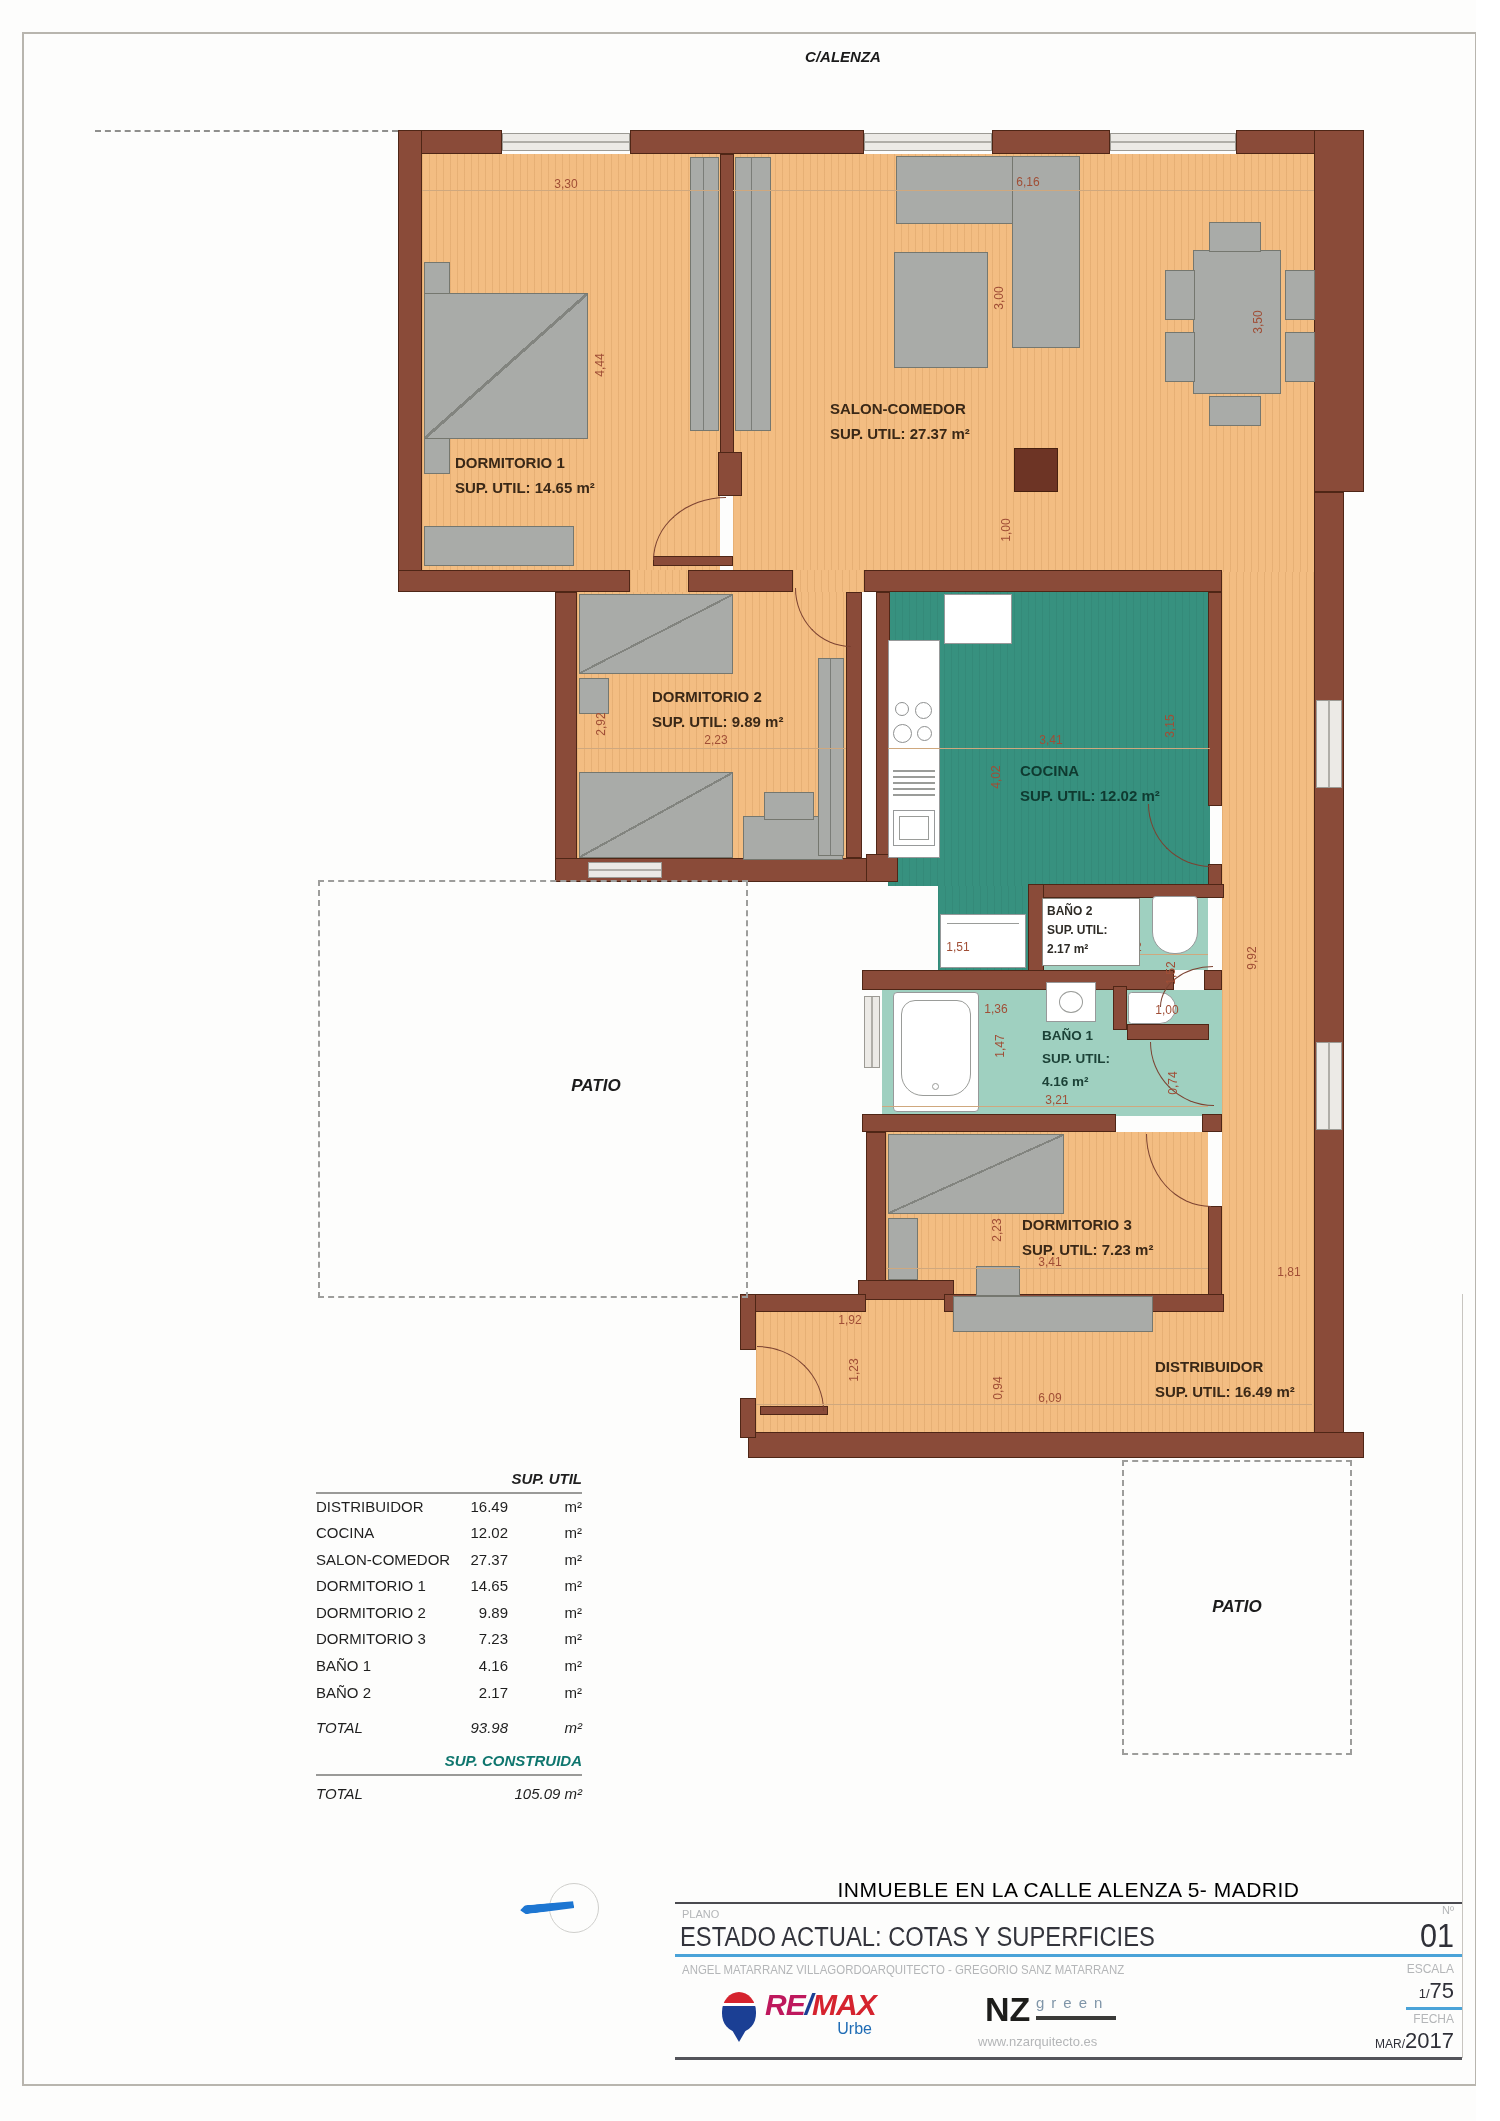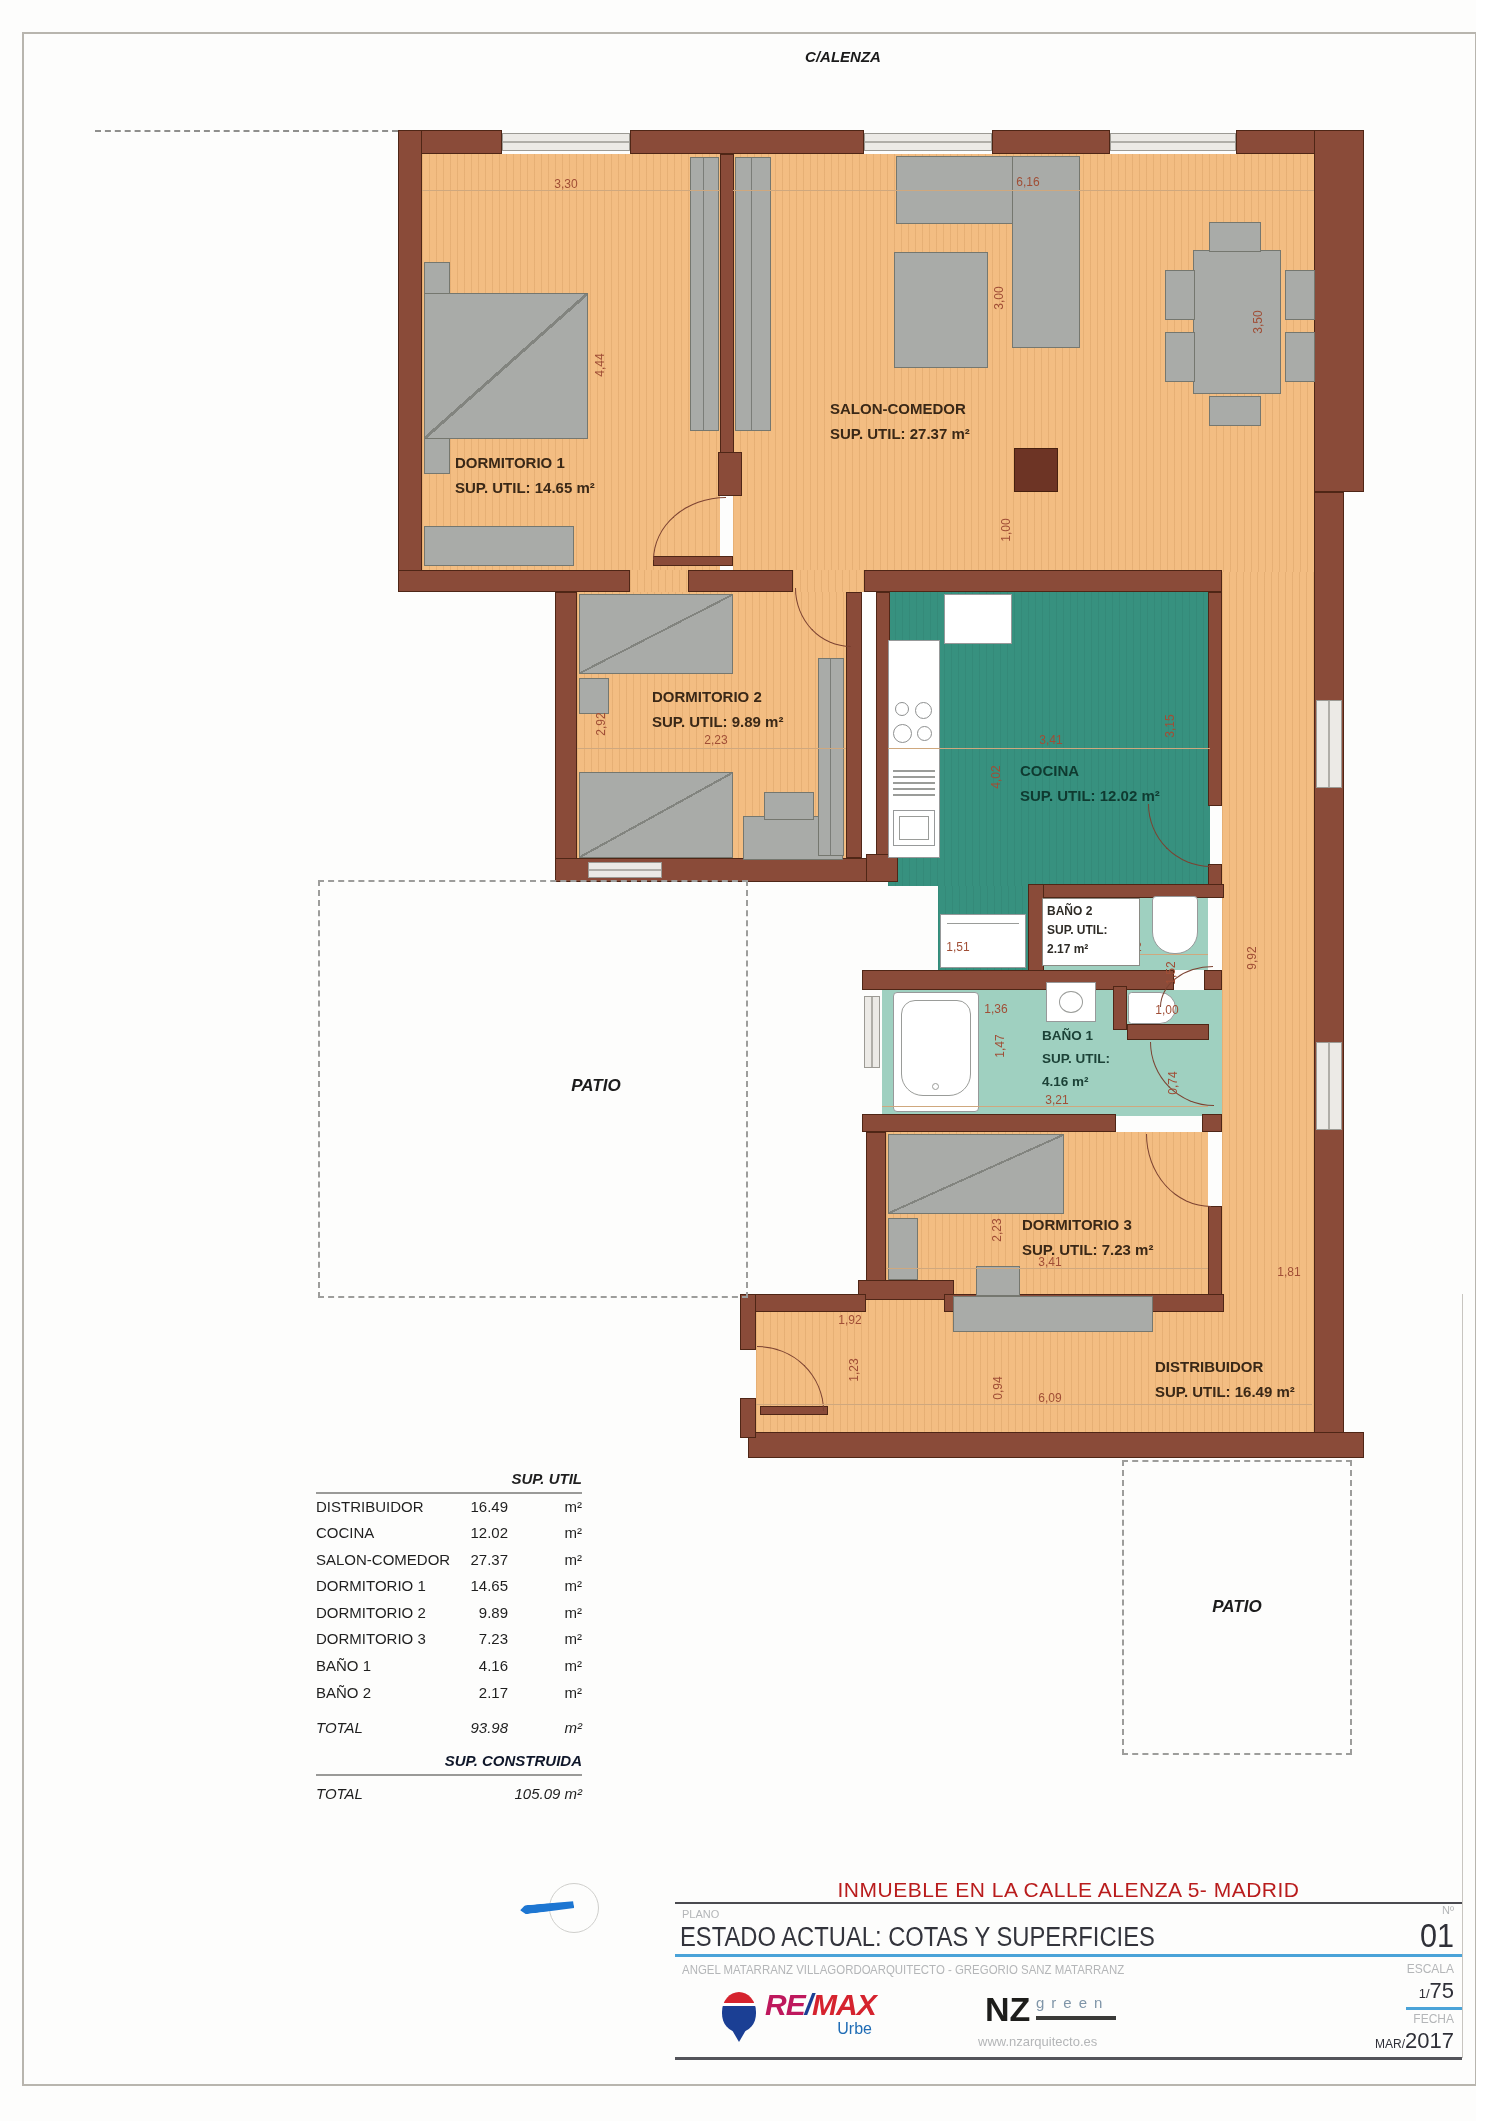--- a/index.html
+++ b/index.html
@@ -287,33 +287,33 @@
         <span class="vl">2.17</span>
         <span class="un">m²</span>
       </div>
     <div class="trow bold-it">
         <span class="lb">TOTAL</span>
         <span class="vl">93.98</span>
         <span class="un">m²</span>
       </div>
   </div>
   <div class="abs" style="left:316px;top:1752px;width:266px;">
-    <div style="text-align:right;font-size:15px;font-weight:bold;font-style:italic;color:#0f172a;height:22px;">SUP. CONSTRUIDA</div>
+    <div style="text-align:right;font-size:15px;font-weight:bold;font-style:italic;color:#0f766e;height:22px;">SUP. CONSTRUIDA</div>
     <div style="height:1.5px;background:#9a9a98;margin-bottom:5px;"></div>
     <div class="trow bold-it">
         <span class="lb">TOTAL</span>
         <span style="text-align:right;flex:1;">105.09 m²</span>
       </div>
   </div>
 
   <div class="abs" style="left:549px;top:1883px;width:50px;height:50px;border:1.5px solid #cfcfcc;border-radius:50%;"></div>
   <div class="abs" style="left:520px;top:1903px;width:54px;height:9px;background:#1d76d2;transform:rotate(-6deg);clip-path:polygon(0 50%,10% 0,100% 12%,100% 88%,10% 100%);"></div>
 
   <div class="abs" style="left:675px;top:1870px;width:787px;height:190px;">
-    <div class="abs" style="left:0;top:8px;width:100%;text-align:center;font-size:21px;letter-spacing:.5px;color:#b91c1c;">INMUEBLE EN LA CALLE ALENZA 5- MADRID</div>
+    <div class="abs" style="left:0;top:8px;width:100%;text-align:center;font-size:21px;letter-spacing:.5px;color:#000000;">INMUEBLE EN LA CALLE ALENZA 5- MADRID</div>
     <div class="abs" style="left:0;top:32px;width:100%;height:2px;background:#4a4a50;"></div>
     <div class="abs gray" style="left:7px;top:38px;font-size:11px;">PLANO</div>
     <div class="abs gray" style="left:705px;top:34px;width:74px;text-align:right;font-size:11px;">Nº</div>
     <div class="abs cond" style="left:5px;top:52px;font-size:27px;color:#33343c;white-space:nowrap;">ESTADO ACTUAL: COTAS Y SUPERFICIES</div>
     <div class="abs" style="left:705px;top:46px;width:74px;text-align:right;font-size:34px;color:#2f3038;transform:scaleX(.9);transform-origin:right;">01</div>
     <div class="abs" style="left:0;top:84px;width:100%;height:3px;background:#4aa3d8;"></div>
     <div class="abs gray cond" style="left:7px;top:92px;font-size:13px;white-space:nowrap;">ANGEL MATARRANZ VILLAGORDO</div>
     <div class="abs gray cond" style="left:195px;top:92px;font-size:13px;white-space:nowrap;">ARQUITECTO - GREGORIO SANZ MATARRANZ</div>
     <div class="abs gray" style="left:705px;top:92px;width:74px;text-align:right;font-size:12px;">ESCALA</div>
     <div class="abs" style="left:655px;top:108px;width:124px;text-align:right;color:#2f3038;">

